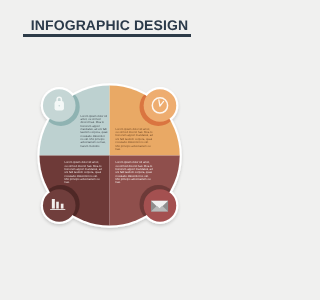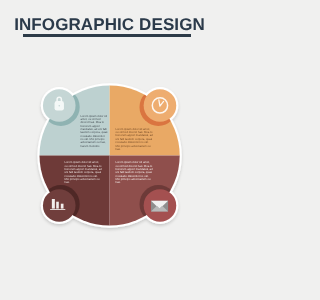--- a/index.html
+++ b/index.html
@@ -1,18 +1,18 @@
 <!DOCTYPE html>
 <html><head>
 <meta charset="utf-8">
 <style>
 html,body{margin:0;padding:0;}
 body{width:221px;height:300px;background:#f0f0ef;font-family:"Liberation Sans",sans-serif;overflow:hidden;-webkit-font-smoothing:antialiased;text-rendering:geometricPrecision;}
 .page{position:relative;width:221px;height:300px;background:#f0f0ef;}
-.title{position:absolute;will-change:transform;transform:translateZ(0);opacity:0.999;left:-1.5px;top:18px;width:221px;text-align:center;font-size:17px;font-weight:bold;color:#2b3a4a;letter-spacing:0.1px;line-height:14px;}
+.title{position:absolute;will-change:transform;transform:translateZ(0);opacity:0.999;left:-1.5px;top:18px;width:221px;text-align:center;font-size:14px;font-weight:bold;color:#2b3a4a;letter-spacing:0.1px;line-height:14px;}
 .rule{position:absolute;left:23px;top:33.5px;width:167.5px;height:3px;background:#2d3b48;}
 svg.wheel{position:absolute;left:0;top:0;}
 .txt{position:absolute;transform:translateZ(0);opacity:0.999;font-size:2.8px;line-height:3.35px;}
 </style>
 </head>
 <body>
 
 <div class="page">
   <div class="title">INFOGRAPHIC  DESIGN</div>
   <div class="rule"></div>

